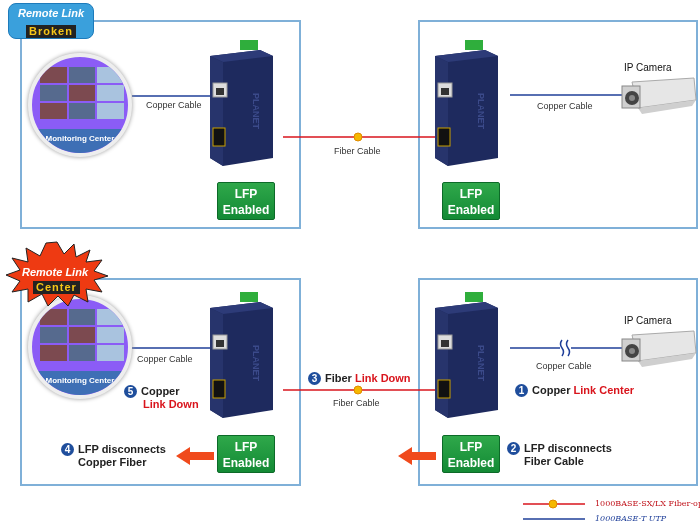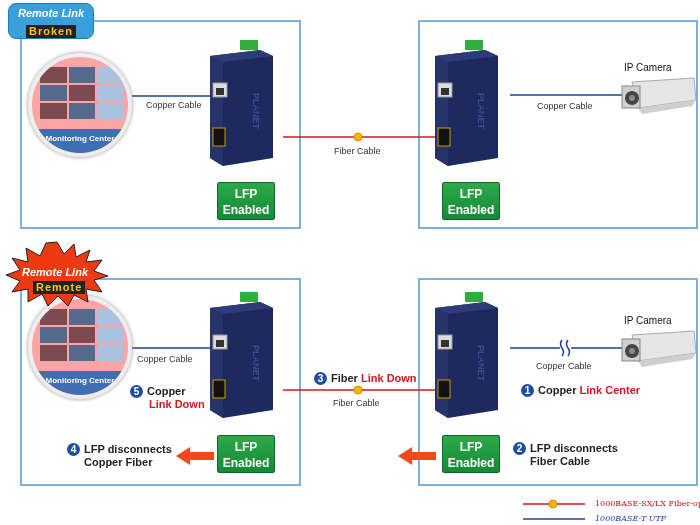--- a/index.html
+++ b/index.html
@@ -1,25 +1,25 @@
 <!DOCTYPE html>
 <html><head>
 <meta charset="utf-8">
 <style>
   html,body{margin:0;padding:0;background:#fff;}
   body{width:700px;height:525px;position:relative;overflow:hidden;font-family:"Liberation Sans",sans-serif;}
   .frame{position:absolute;border:2px solid #7fb0d8;box-sizing:border-box;background:#fff;}
   .abs{position:absolute;}
   .lbl{position:absolute;font-size:9px;color:#333;white-space:nowrap;text-align:right;}
-  .step{position:absolute;font-size:11px;font-weight:bold;color:#222;white-space:nowrap;line-height:13px;margin-left:6px;}
+  .step{position:absolute;font-size:11px;font-weight:bold;color:#222;white-space:nowrap;line-height:13px;}
   .step .red{color:#d9141c;}
   .num{display:inline-block;width:13px;height:13px;border-radius:50%;background:#1f4e9c;color:#fff;font-size:10px;text-align:center;line-height:13px;margin-right:4px;vertical-align:top;}
   .lfp{position:absolute;width:58px;height:38px;background:linear-gradient(#2fa84a,#138a35);border:1px solid #0c6a28;border-radius:2px;color:#fff;font-weight:bold;font-size:12px;text-align:center;line-height:16px;padding-top:3px;box-sizing:border-box;}
   .device{position:absolute;width:80px;height:130px;}
-  .monitor{position:absolute;width:104px;height:104px;border-radius:50%;border:4px solid #eee;box-shadow:0 0 4px #999;overflow:hidden;background:#fca5a5;box-sizing:border-box;}
+  .monitor{position:absolute;width:104px;height:104px;border-radius:50%;border:4px solid #eee;box-shadow:0 0 4px #999;overflow:hidden;background:#8b5cf6;box-sizing:border-box;}
   .monitor .screens{position:absolute;left:8px;top:10px;width:84px;height:52px;display:grid;grid-template-columns:repeat(3,1fr);grid-template-rows:repeat(3,1fr);gap:2px;}
   .monitor .screens div{background:#566a8e;}
   .monitor .screens div:nth-child(odd){background:#7c4a50;}
   .monitor .screens div:nth-child(3n){background:#a9c3df;}
   .monitor .band{position:absolute;left:0;right:0;bottom:0;height:24px;background:#3e6fb5;color:#fff;font-size:8px;font-weight:bold;text-align:center;line-height:20px;}
   .camera{position:absolute;width:80px;height:40px;}
   .legend-text{position:absolute;font-size:8px;font-family:"DejaVu Serif",serif;white-space:nowrap;}
   .badge-normal{position:absolute;left:8px;top:3px;width:84px;height:34px;background:#3aa0dc;border-radius:8px;border:1px solid #1d7bbb;text-align:center;}
   .badge-normal .t1{color:#fff;font-style:italic;font-weight:bold;font-size:11px;line-height:15px;margin-top:2px;}
   .badge-normal .t2{display:inline-block;color:#f5c518;font-weight:bold;font-size:11px;background:#222;padding:0 3px;line-height:13px;letter-spacing:1px;}
@@ -147,21 +147,21 @@
 </svg>
 
 <div class="badge-normal">
   <div class="t1">Remote Link</div>
   <div class="t2">Broken</div>
 </div>
 <svg class="abs" style="left:2px;top:240px;" width="110" height="66" viewBox="0 0 110 66">
   <polygon points="55,2 62,14 72,4 74,17 88,10 84,22 100,20 92,31 106,36 92,40 100,52 84,49 86,62 72,55 66,66 56,56 46,66 40,54 26,62 26,49 10,52 18,41 4,35 18,30 10,18 26,22 24,8 38,16 44,3" fill="#ee3a12" stroke="#222" stroke-width="1"></polygon>
 </svg>
 <div class="abs" style="left:22px;top:266px;color:#fff;font-style:italic;font-weight:bold;font-size:11px;white-space:nowrap;">Remote Link</div>
-<div class="abs" style="left:33px;top:281px;color:#f5c518;font-weight:bold;font-size:11px;background:#222;padding:0 3px;letter-spacing:1px;line-height:13px;">Remote</div>
+<div class="abs" style="left:33px;top:281px;color:#f5c518;font-weight:bold;font-size:11px;background:#222;padding:0 3px;letter-spacing:1px;line-height:13px;">Center</div>
 
 <div class="lbl" style="left:146px;top:100px;">Copper Cable</div>
 <div class="lbl" style="left:334px;top:146px;">Fiber Cable</div>
 <div class="lbl" style="left:537px;top:101px;">Copper Cable</div>
 
 <div class="lfp" style="left:217px;top:182px;">
   <div>LFP</div>
   <div>Enabled</div>
 </div>
 <div class="lfp" style="left:442px;top:182px;">

